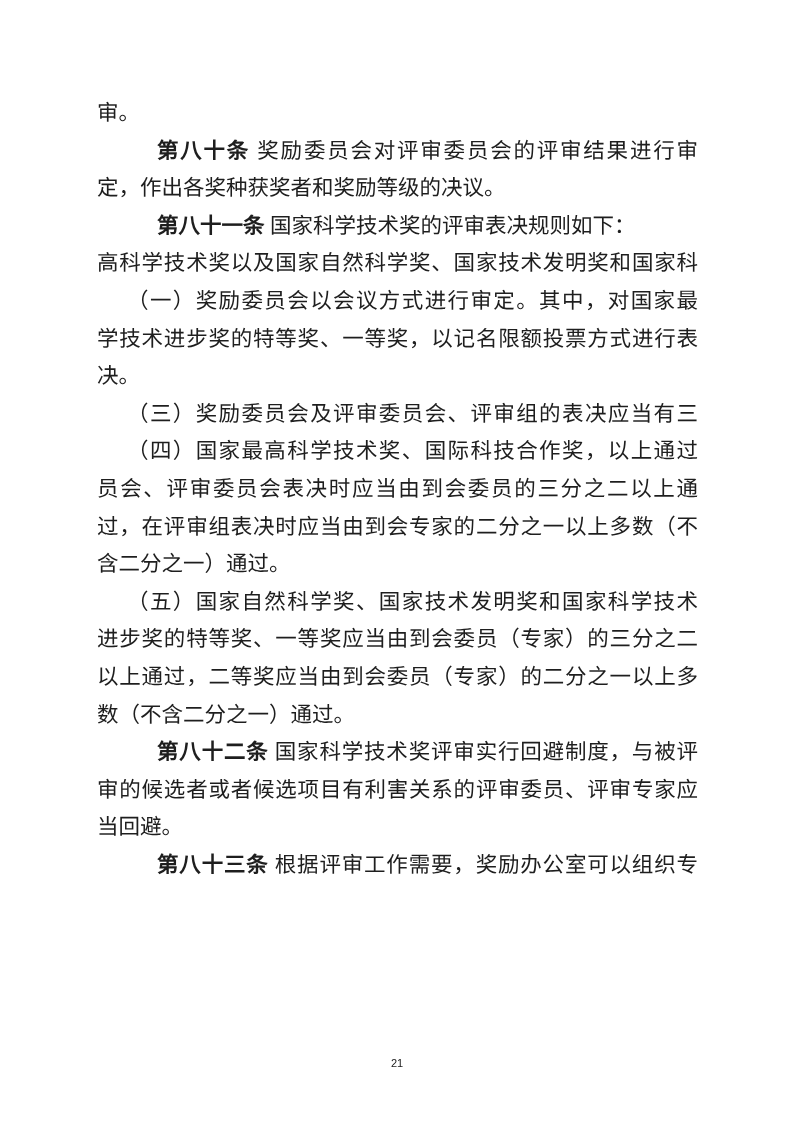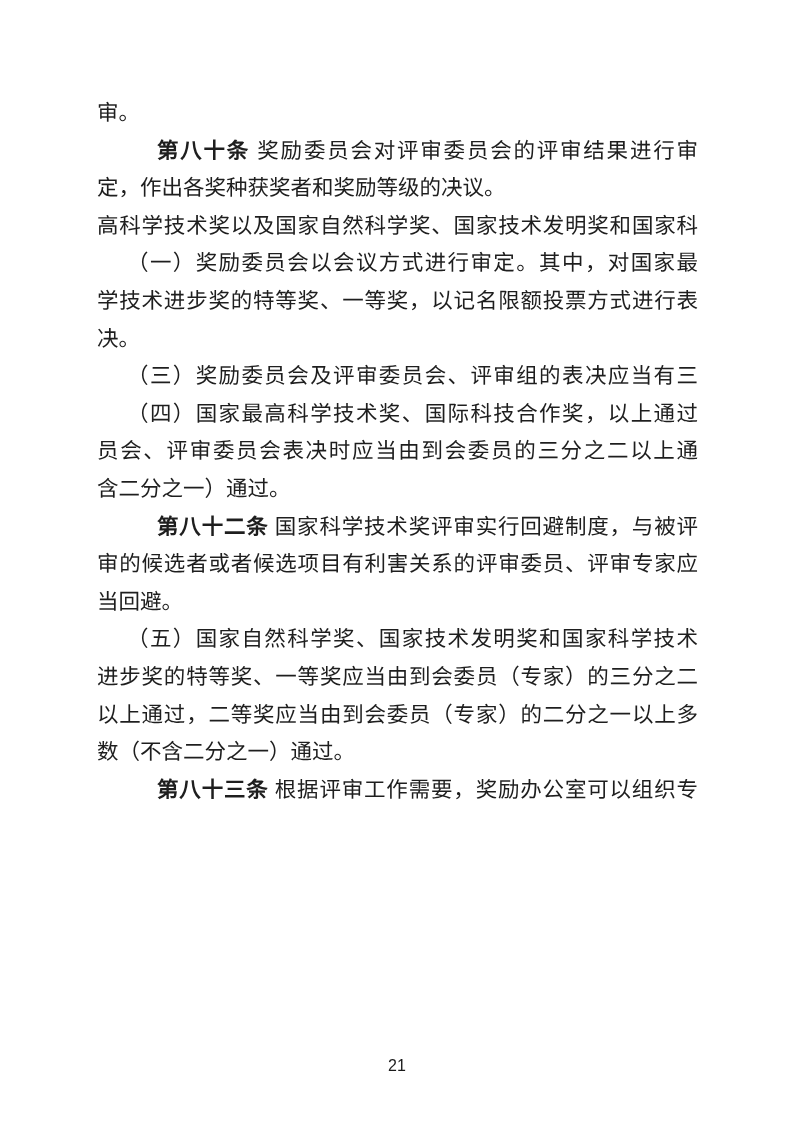--- a/index.html
+++ b/index.html
@@ -38,62 +38,66 @@
   .line.ind-article { padding-left: 60px; }
   .line.ind-item    { padding-left: 30px; }
   .seg-bold { font-weight: 700; margin-top: 26px; }
   .footer {
     position: absolute;
     top: 1057px;
     left: 0;
     width: 100%;
     text-align: center;
     font-family: "Liberation Sans", "DejaVu Sans", sans-serif;
-    font-size: 16px;
+    font-size: 11px;
     color: #1a1a1a;
   }
 </style>
 </head>
 <body>
 
 <div class="page">
   <div class="doc-body" id="doc-body">
       <div class="para">
         <div class="line no-just"><span class="seg">审。</span></div>
       </div>
       <div class="para">
         <div class="line ind-article"><span class="seg-bold">第八十条</span><span class="seg"> 奖励委员会对评审委员会的评审结果进行审</span></div>
         <div class="line no-just"><span class="seg">定，作出各奖种获奖者和奖励等级的决议。</span></div>
       </div>
       <div class="para">
+        <div class="line no-just ind-article"><span class="seg-bold">第八十一条</span><span class="seg"> 国家科学技术奖的评审表决规则如下：</span></div>
+      </div>
+      <div class="para">
         <div class="line"><span class="seg">高科学技术奖以及国家自然科学奖、国家技术发明奖和国家科</span></div>
         <div class="line ind-item"><span class="seg">（一）奖励委员会以会议方式进行审定。其中，对国家最</span></div>
         <div class="line"><span class="seg">学技术进步奖的特等奖、一等奖，以记名限额投票方式进行表</span></div>
         <div class="line no-just"><span class="seg">决。</span></div>
       </div>
       <div class="para">
       </div>
       <div class="para">
         <div class="line ind-item"><span class="seg">（三）奖励委员会及评审委员会、评审组的表决应当有三</span></div>
       </div>
       <div class="para">
         <div class="line ind-item"><span class="seg">（四）国家最高科学技术奖、国际科技合作奖，以上通过</span></div>
         <div class="line"><span class="seg">员会、评审委员会表决时应当由到会委员的三分之二以上通</span></div>
+        <div class="line"><span class="seg">过，在评审组表决时应当由到会专家的二分之一以上多数（不</span></div>
         <div class="line no-just"><span class="seg">含二分之一）通过。</span></div>
-      </div>
-      <div class="para">
-        <div class="line ind-article"><span class="seg-bold">第八十二条</span><span class="seg"> 国家科学技术奖评审实行回避制度，与被评</span></div>
-        <div class="line"><span class="seg">审的候选者或者候选项目有利害关系的评审委员、评审专家应</span></div>
-        <div class="line no-just"><span class="seg">当回避。</span></div>
       </div>
       <div class="para">
         <div class="line ind-item"><span class="seg">（五）国家自然科学奖、国家技术发明奖和国家科学技术</span></div>
         <div class="line"><span class="seg">进步奖的特等奖、一等奖应当由到会委员（专家）的三分之二</span></div>
         <div class="line"><span class="seg">以上通过，二等奖应当由到会委员（专家）的二分之一以上多</span></div>
         <div class="line no-just"><span class="seg">数（不含二分之一）通过。</span></div>
+      </div>
+      <div class="para">
+        <div class="line ind-article"><span class="seg-bold">第八十二条</span><span class="seg"> 国家科学技术奖评审实行回避制度，与被评</span></div>
+        <div class="line"><span class="seg">审的候选者或者候选项目有利害关系的评审委员、评审专家应</span></div>
+        <div class="line no-just"><span class="seg">当回避。</span></div>
       </div>
       <div class="para">
         <div class="line ind-article"><span class="seg-bold">第八十三条</span><span class="seg"> 根据评审工作需要，奖励办公室可以组织专</span></div>
       </div>
     </div>
   <div class="footer">
     <span>21</span>
   </div>
 </div>
 

